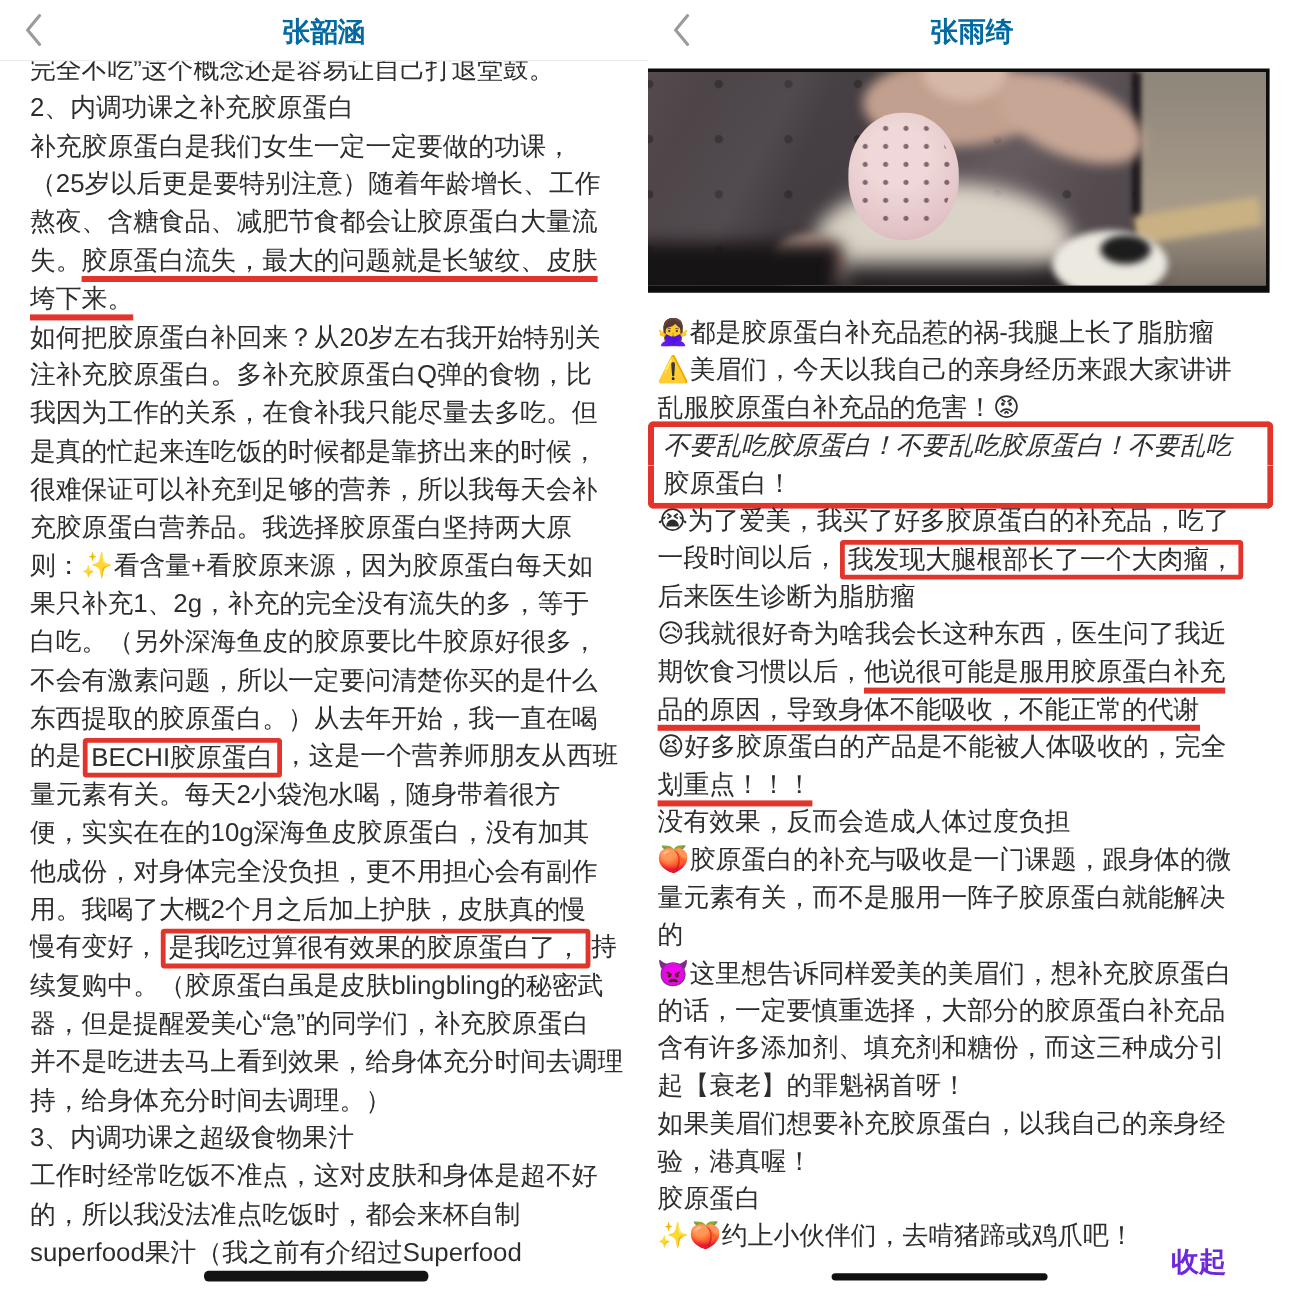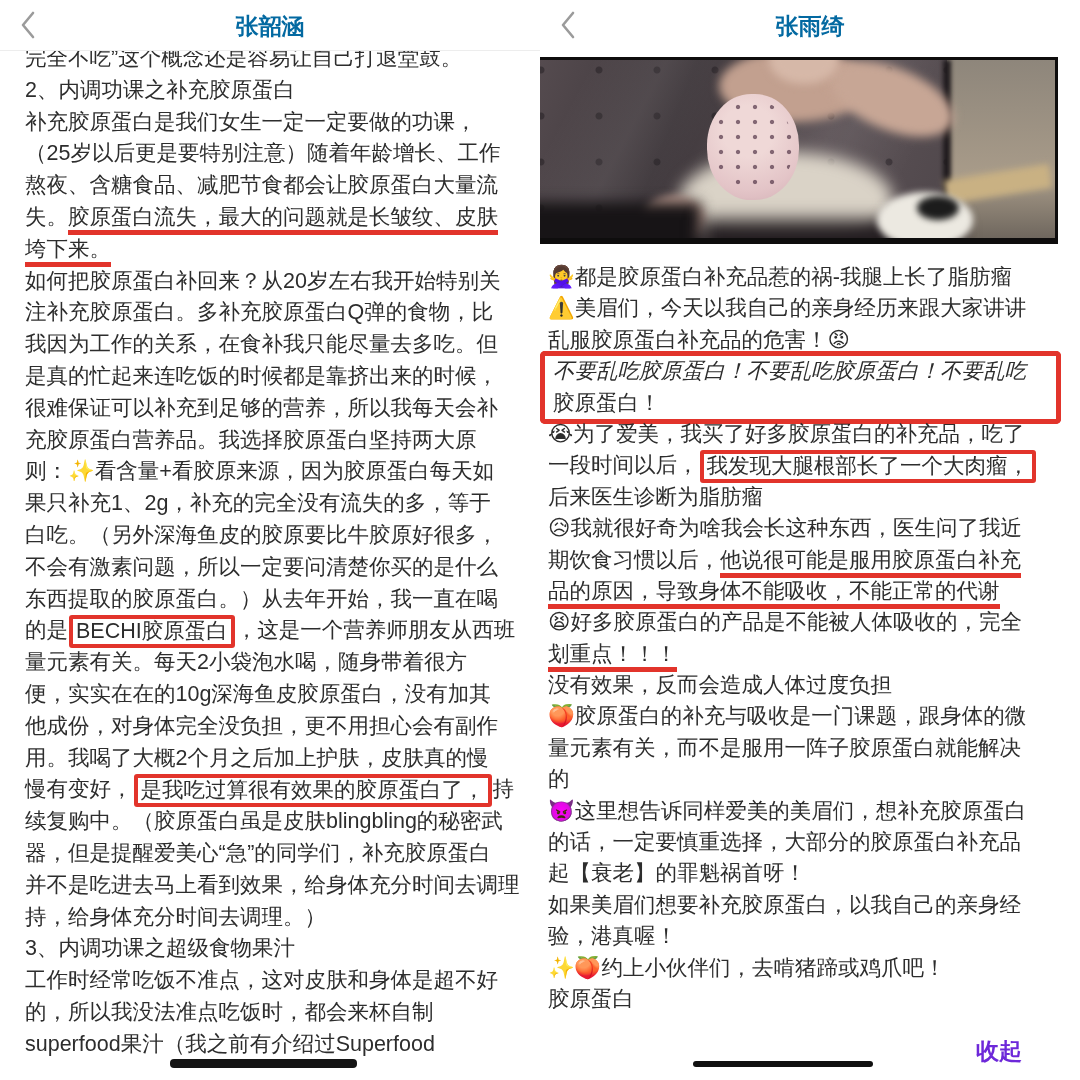--- a/index.html
+++ b/index.html
@@ -168,23 +168,24 @@
         <div class="tline"><span>期饮食习惯以后，</span><span class="m-ul">他说很可能是服用胶原蛋白补充</span></div>
         <div class="tline"><span class="m-ul">品的原因，导致身体不能吸收，不能正常的代谢</span></div>
         <div class="tline"><span>😫好多胶原蛋白的产品是不能被人体吸收的，完全</span></div>
         <div class="tline"><span class="m-ul">划重点！！！</span></div>
         <div class="tline"><span>没有效果，反而会造成人体过度负担</span></div>
         <div class="tline"><span>🍑胶原蛋白的补充与吸收是一门课题，跟身体的微</span></div>
         <div class="tline"><span>量元素有关，而不是服用一阵子胶原蛋白就能解决</span></div>
         <div class="tline"><span>的</span></div>
         <div class="tline"><span>👿这里想告诉同样爱美的美眉们，想补充胶原蛋白</span></div>
         <div class="tline"><span>的话，一定要慎重选择，大部分的胶原蛋白补充品</span></div>
+        <div class="tline"><span>含有许多添加剂、填充剂和糖份，而这三种成分引</span></div>
         <div class="tline"><span>起【衰老】的罪魁祸首呀！</span></div>
         <div class="tline"><span>如果美眉们想要补充胶原蛋白，以我自己的亲身经</span></div>
         <div class="tline"><span>验，港真喔！</span></div>
+        <div class="tline"><span>胶原蛋白</span></div>
         <div class="tline"><span>✨🍑约上小伙伴们，去啃猪蹄或鸡爪吧！</span></div>
-        <div class="tline"><span>胶原蛋白</span></div>
       </div>
 
     <div class="collapse">收起</div>
     <div class="home-indicator"></div>
   </section>
 </div>
 
 </body></html>

